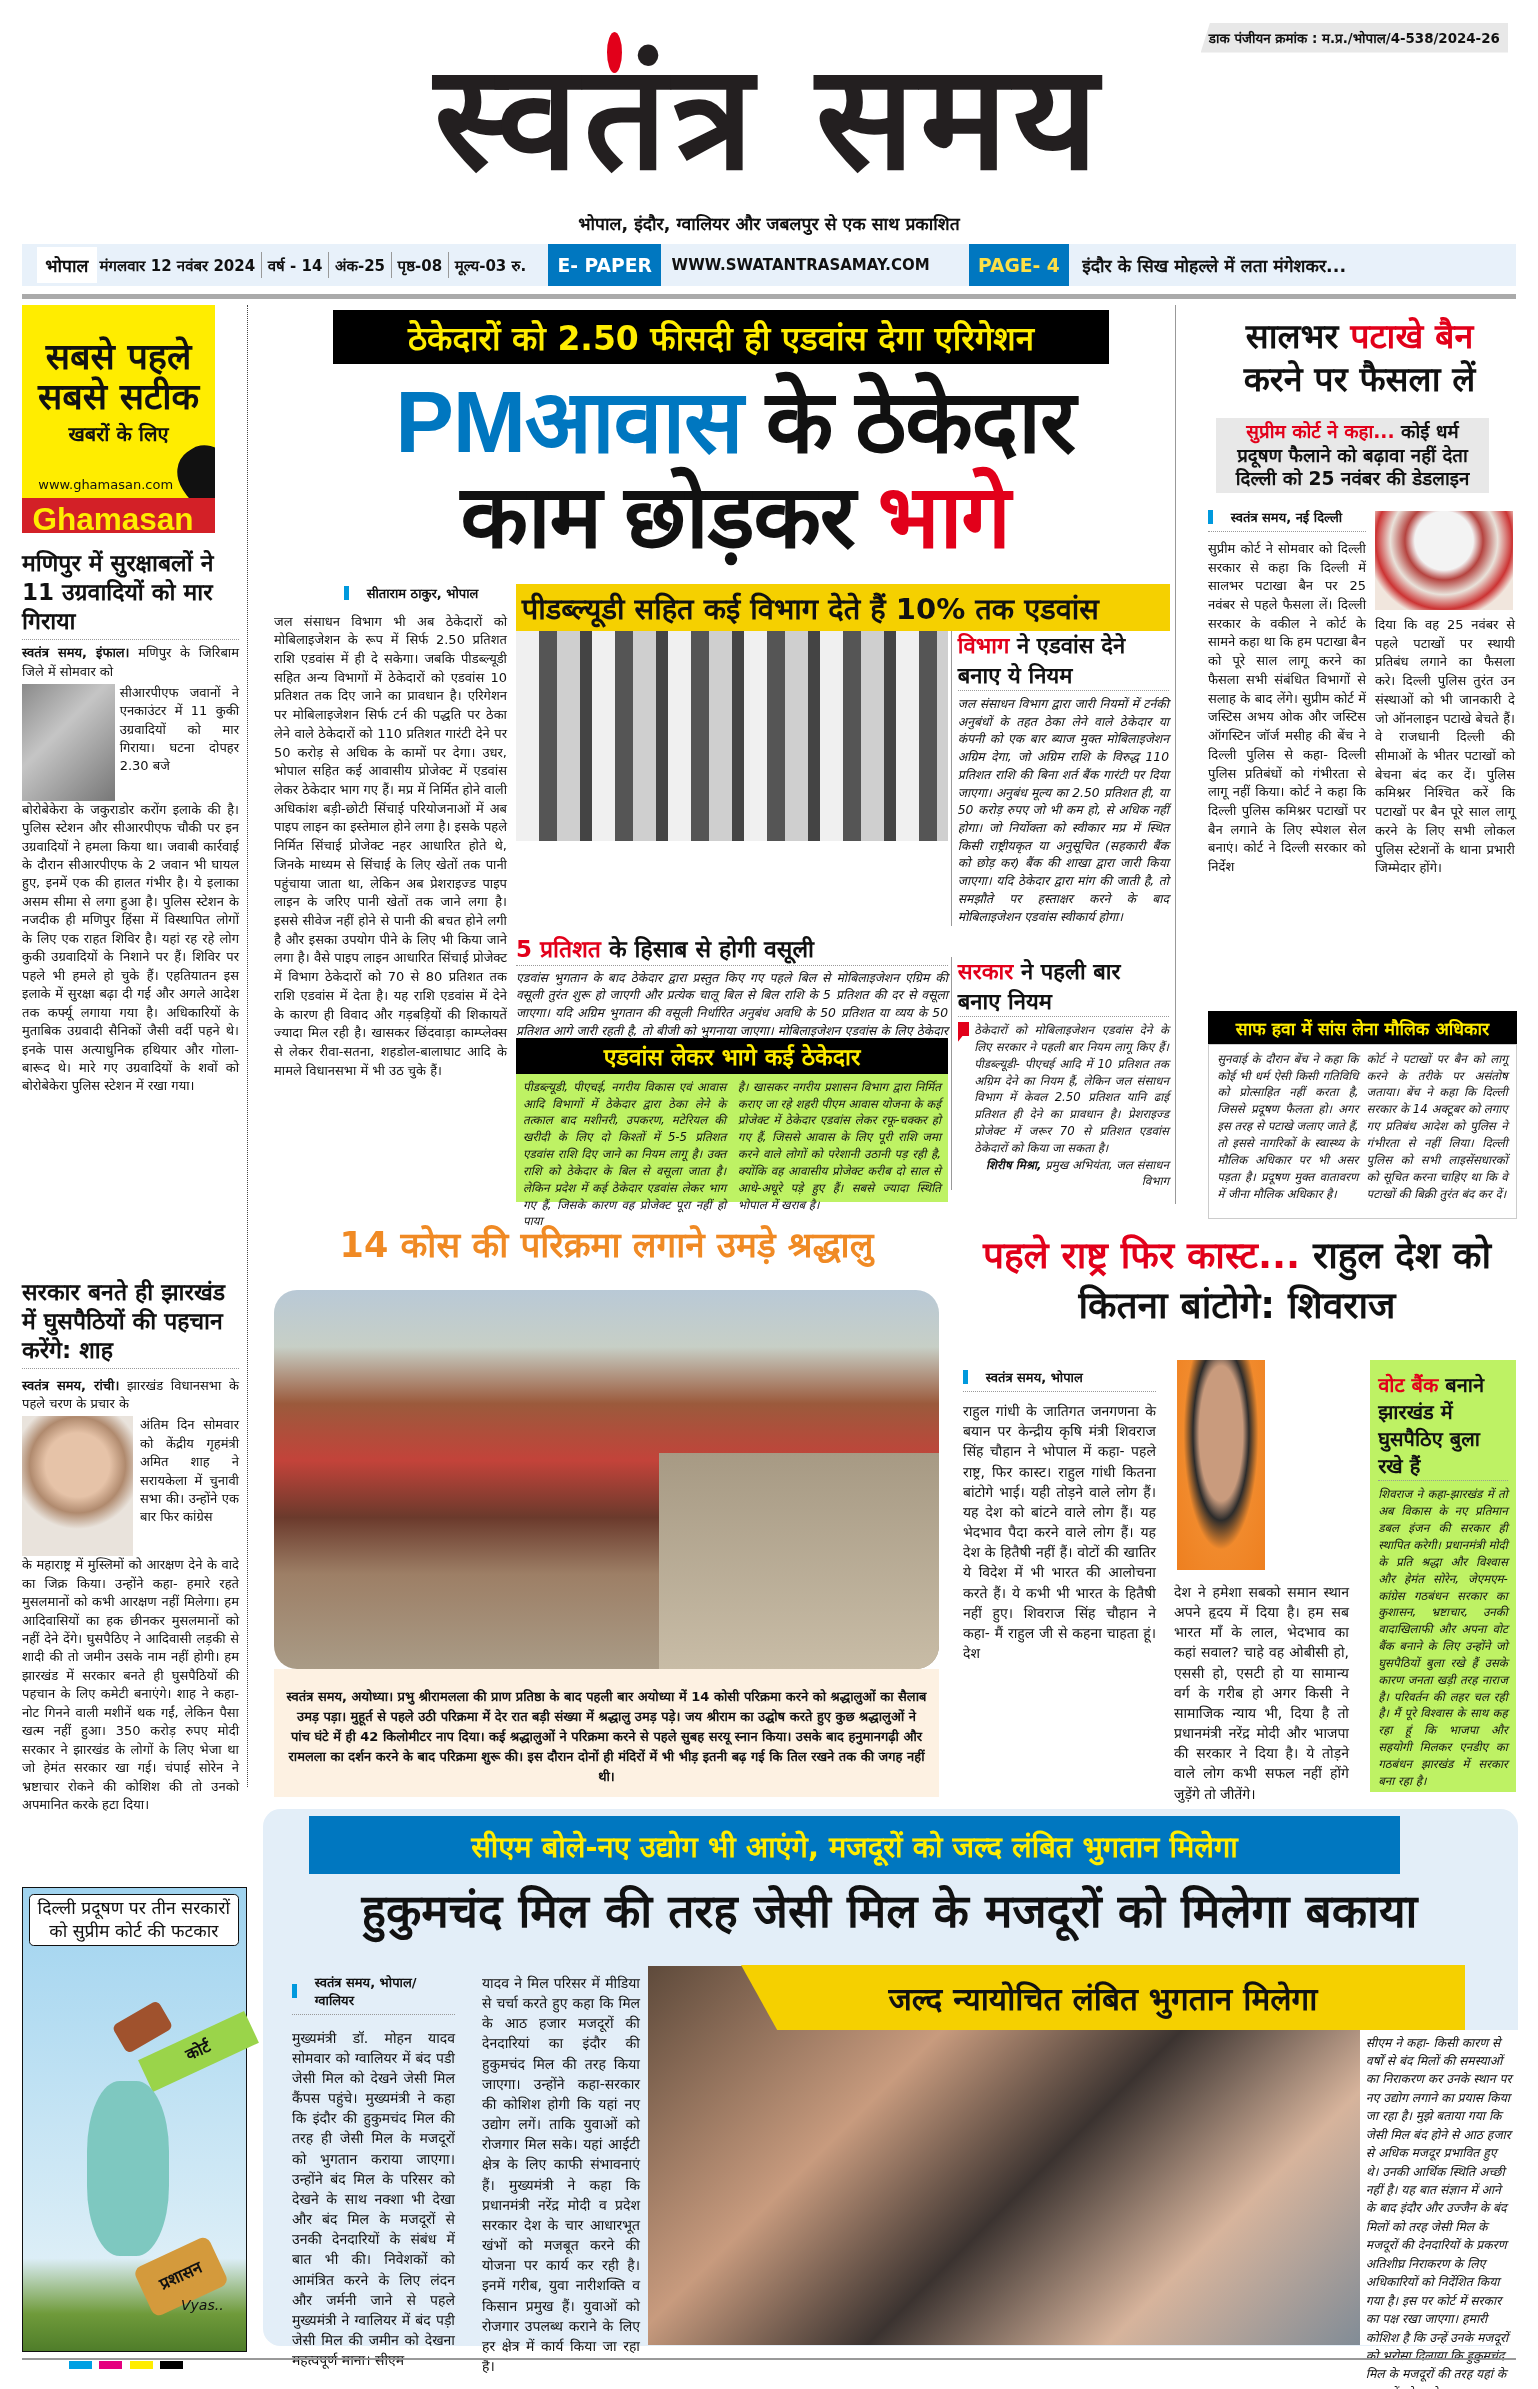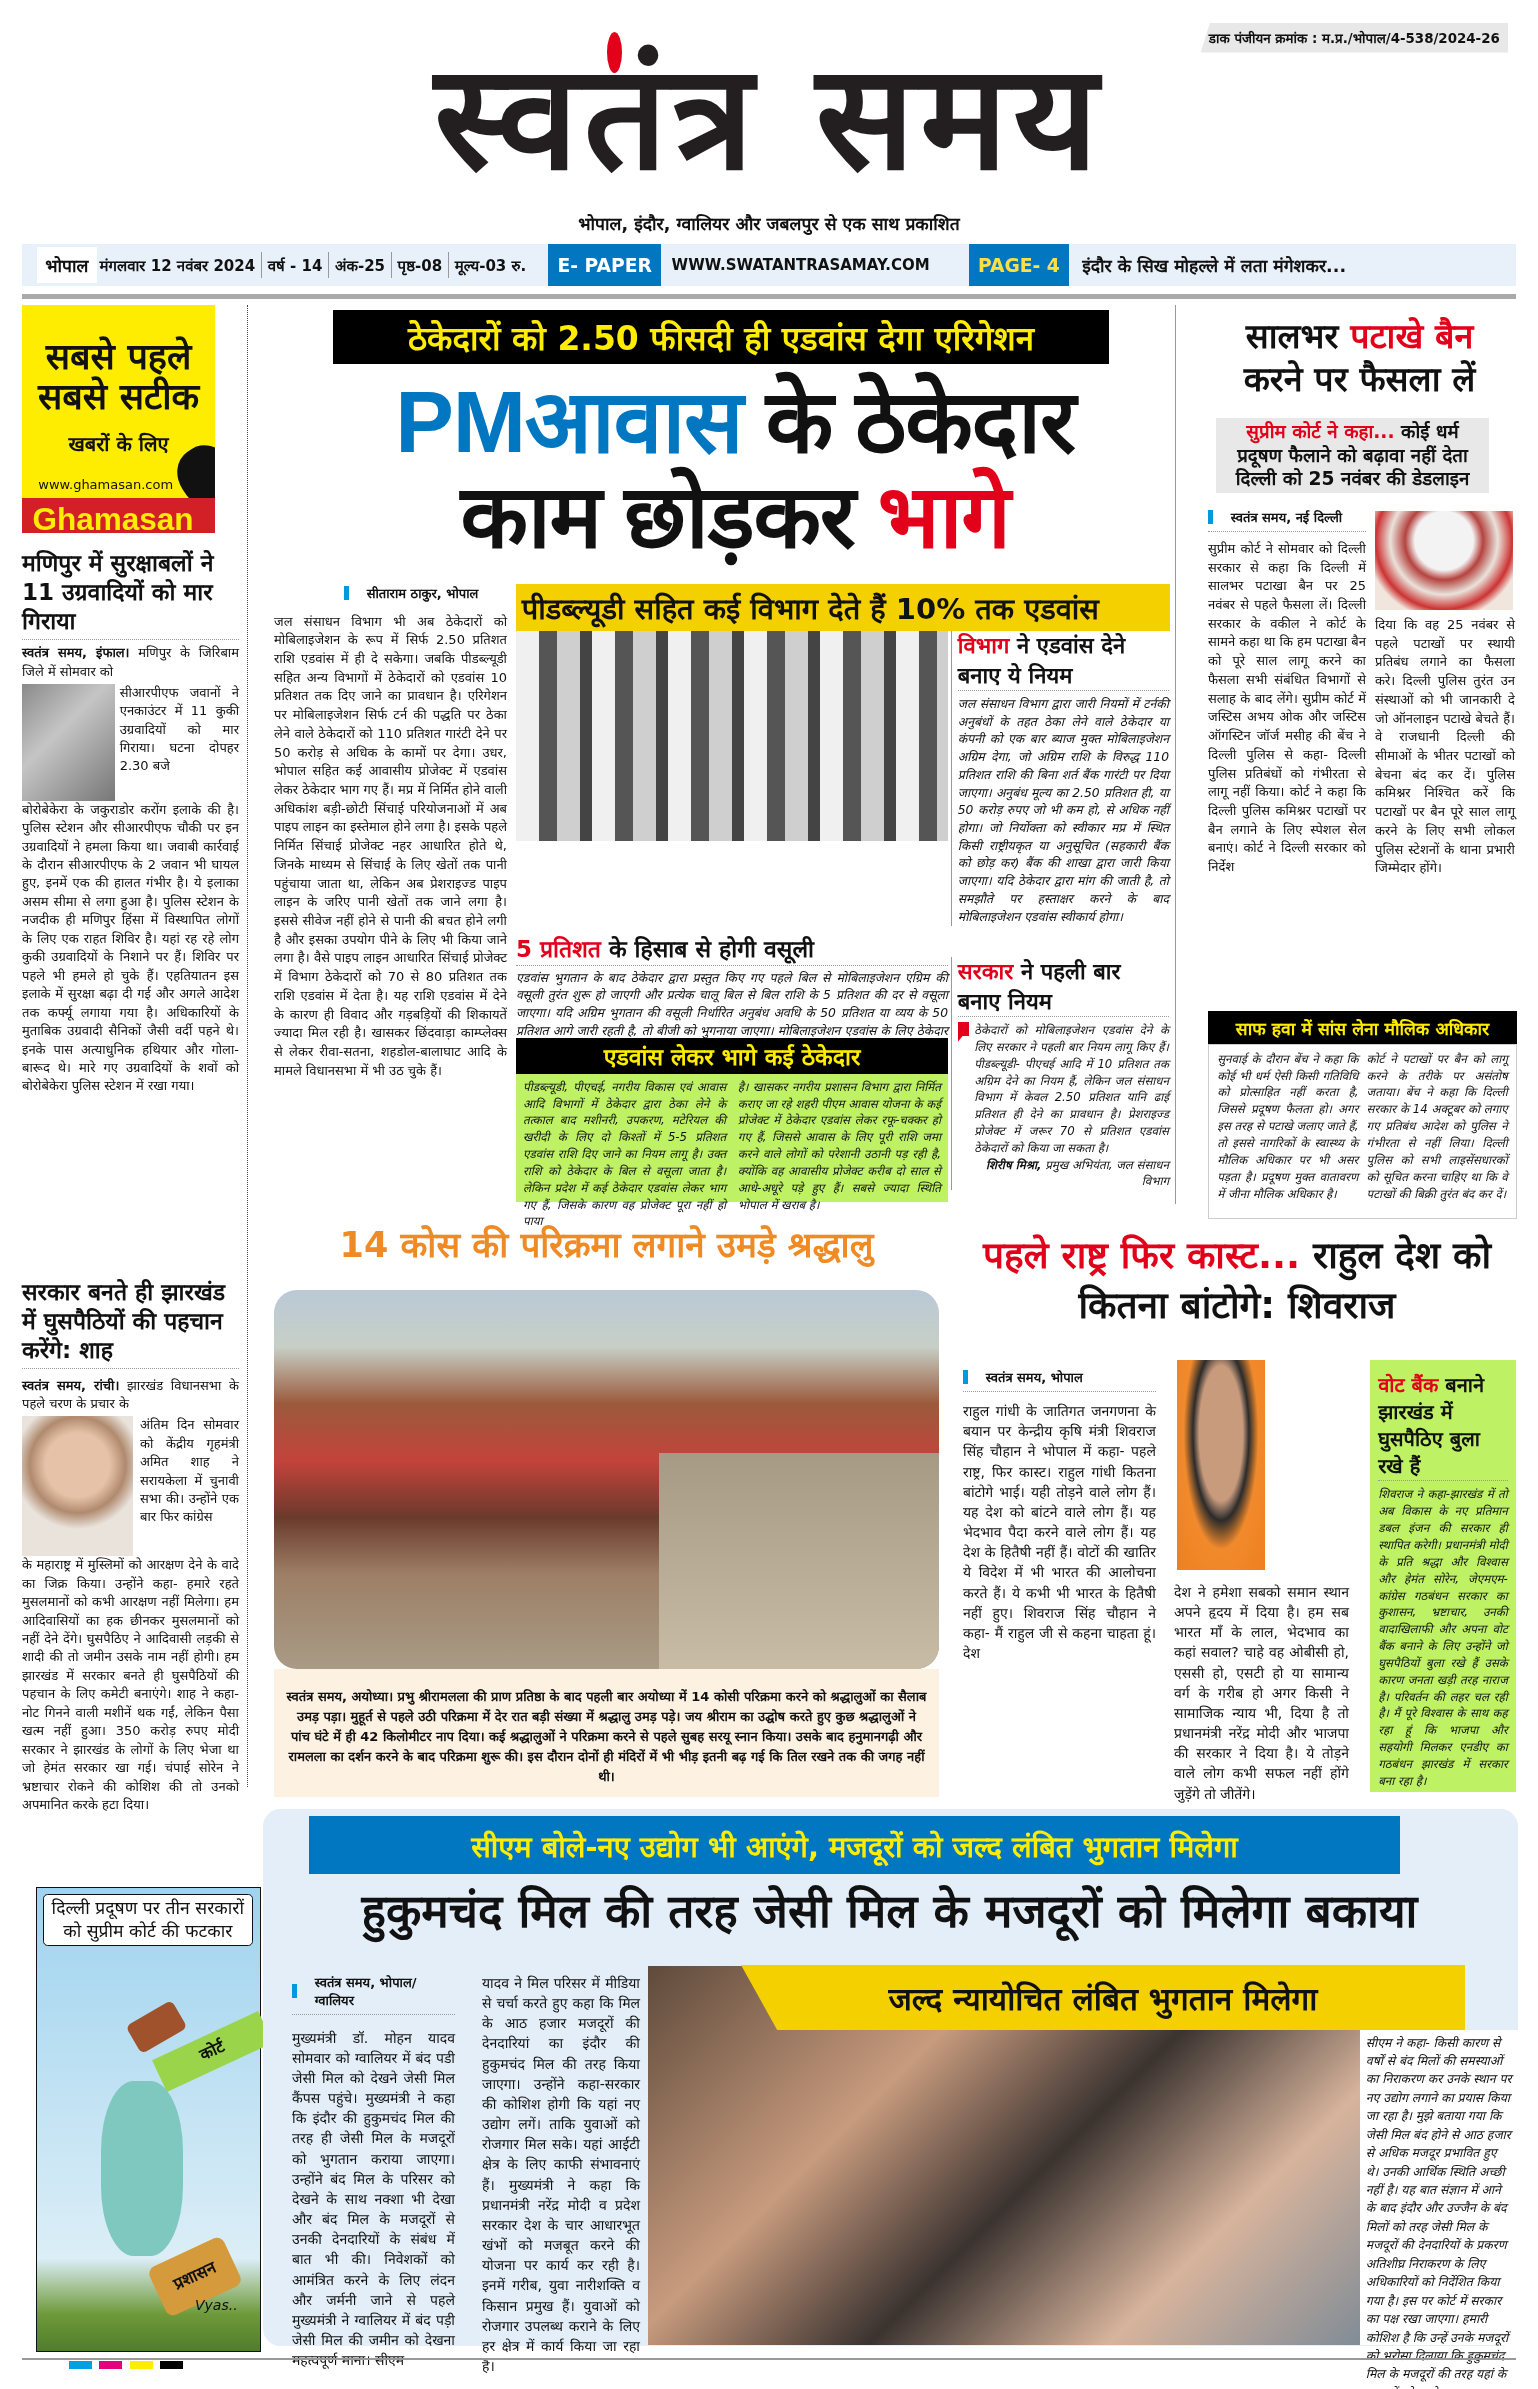--- a/index.html
+++ b/index.html
@@ -12,21 +12,21 @@
 .tag{top:211px;left:0;width:1538px;text-align:center;font-size:17.5px;font-weight:bold}
 .infobar{left:22px;top:244px;width:1494px;height:42px;background:#e8f1fa;display:flex;align-items:center;font-size:15px;font-weight:bold}
 .infobar .city{background:#fff;height:36px;padding:0 8.2px;display:flex;align-items:center;margin-left:15px;font-size:17.5px}
 .infobar .sep{border-left:1.2px solid #999;height:26px;margin:0 5.8px}
 .infobar .ep{background:#0077c0;color:#fff;height:42px;padding:0 9.3px;display:flex;align-items:center;font-size:18.7px;margin-left:22px}
 .infobar .pg{background:#0077c0;color:#fde047;height:42px;padding:0 9.3px;display:flex;align-items:center;font-size:18.7px;margin-left:39px}
 .rule{left:22px;top:294px;width:1494px;height:4.7px;background:#aaa}
 .vline{border-left:1.2px dotted #444}
 .ad{left:22px;top:305px;width:193px;height:228px;background:#ffed00;overflow:hidden}
 .ad .t1{font-size:36px;font-weight:bold;text-align:center;margin-top:32px;line-height:1.1;font-family:"DejaVu Serif",serif}
-.ad .t2{font-size:20px;font-weight:bold;text-align:center;margin-top:14px}
+.ad .t2{font-size:20px;font-weight:bold;text-align:center;margin-top:4px}
 .ad .url{position:absolute;left:16.3px;top:172px;font-size:13px}
 .ad .mouse{position:absolute;left:158px;top:140px;width:55px;height:64px;background:#111;border-radius:45%;transform:rotate(-35deg)}
 .ad .red{position:absolute;left:0;top:193px;width:225px;height:47px;background:#d32027}
 .ad .brand{position:absolute;left:10.5px;top:196px;color:#ffed00;font-size:31.5px;font-weight:bold;font-family:"Liberation Sans",sans-serif}
 .lh{font-weight:bold;font-size:23px;line-height:1.25;border-bottom:1.2px dotted #999;padding-bottom:3.5px}
 .lp{font-size:13px;line-height:1.42;text-align:justify}
 .photo{background:linear-gradient(135deg,#8a8a8a,#c5c5c5 40%,#777)}
 .kicker{left:333px;top:310px;width:776px;height:54px;background:#000;color:#ffed00;font-size:33px;font-weight:bold;display:flex;align-items:center;justify-content:center}
 .mainh{left:280px;top:374px;width:910px;font-size:88px;font-weight:bold;line-height:1.08;text-align:center;font-family:"Liberation Sans",sans-serif;letter-spacing:-1.2px}
 .blue{color:#0077c0}.red{color:#e2001a}
@@ -42,21 +42,21 @@
 .crowd{left:274px;top:1290px;width:665px;height:379px;border-radius:23px;background:linear-gradient(180deg,#b9c9d6 0%,#c7cfc6 15%,#9b5a3c 30%,#c3433a 45%,#6b3a2c 60%,#9d7f66 75%,#a99b86 100%);overflow:hidden}
 .crowd .river{position:absolute;right:0;top:163px;width:280px;height:216px;background:linear-gradient(180deg,#a79a84,#c8bca6)}
 .caption{left:274px;top:1669px;width:665px;height:128px;background:#fdf1e2;font-size:13px;text-align:center;padding:17.5px 11.7px;line-height:1.55;font-weight:bold}
 .shivh{left:957px;top:1231px;width:560px;text-align:center;font-size:37px;font-weight:bold;line-height:1.35}
 .bottom{left:263px;top:1809px;width:1255px;height:537px;background:#e3eef8;border-radius:17.5px}
 .bband{left:309px;top:1816px;width:1091px;height:58px;background:#0077c0;color:#ffed00;font-size:29px;font-weight:bold;display:flex;align-items:center;justify-content:center}
 .bh{left:268px;top:1878px;width:1243px;text-align:center;font-size:46px;font-weight:bold}
 .mill{left:648px;top:1966px;width:817px;height:379px;background:linear-gradient(135deg,#5e4a3b,#c89b7e 30%,#3b3330 50%,#d7b49c 70%,#5d7b94)}
 .ytag{left:741px;top:1965px;width:724px;height:65px;background:#f5d000;font-size:31.5px;font-weight:bold;display:flex;align-items:center;justify-content:center;clip-path:polygon(0 0,100% 0,100% 100%,5% 100%)}
 .millnote{left:1360px;top:2030px;width:158px;height:315px;background:#fff;font-size:12.3px;font-style:italic;padding:3.5px 5.8px;line-height:1.5}
-.cartoon{left:36px;top:1887px;width:225px;height:465px;background:linear-gradient(180deg,#9fd3ef,#dceef7 80%,#6f9a3a 92%,#4f7d2a);border:1.2px solid #111}
+.cartoon{left:22px;top:1887px;width:225px;height:465px;background:linear-gradient(180deg,#9fd3ef,#dceef7 80%,#6f9a3a 92%,#4f7d2a);border:1.2px solid #111}
 .cartoon .cap{position:absolute;left:5.8px;top:5.8px;width:210px;background:#fff;border:1.8px solid #111;border-radius:4.7px;font-size:17.5px;text-align:center;padding:2.3px;line-height:1.3}
 .cmyk{top:2361px;height:8.2px;width:23px}
 </style>
 </head>
 <body>
 
 <div class="abs reg">डाक पंजीयन क्रमांक : म.प्र./भोपाल/4-538/2024-26</div>
 <div class="abs mast">
   <span class="dot"></span>
   <span>स्वतंत्र समय</span>

